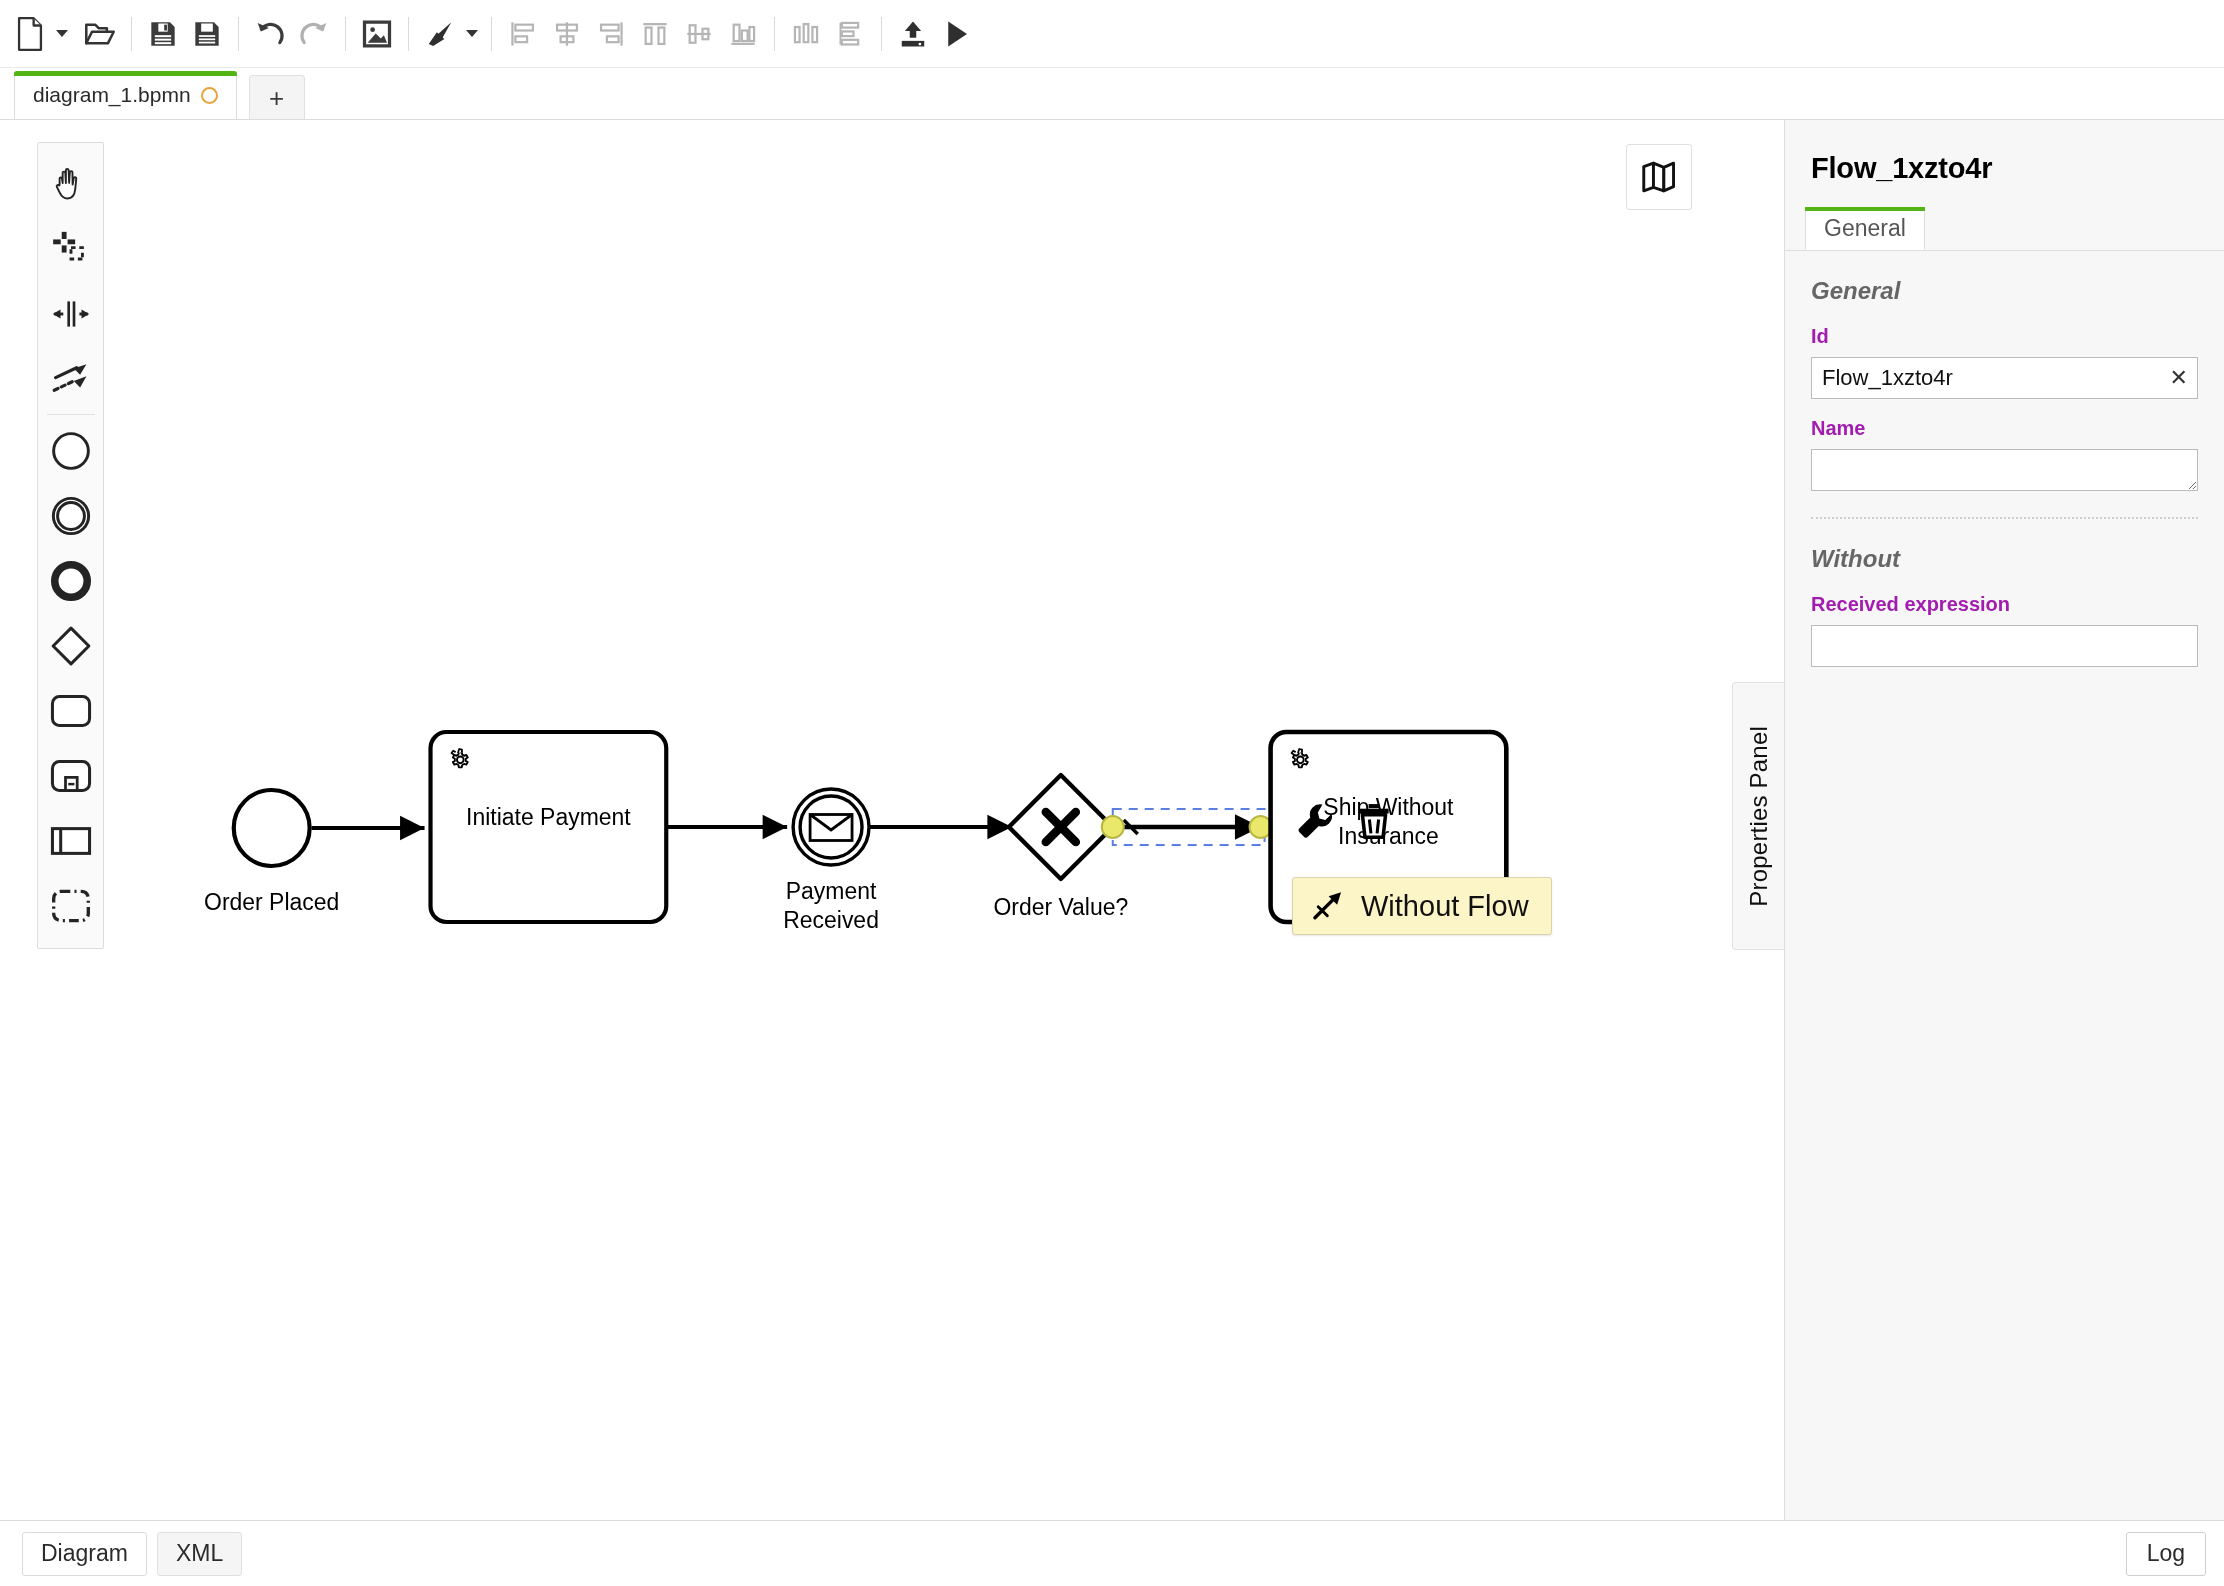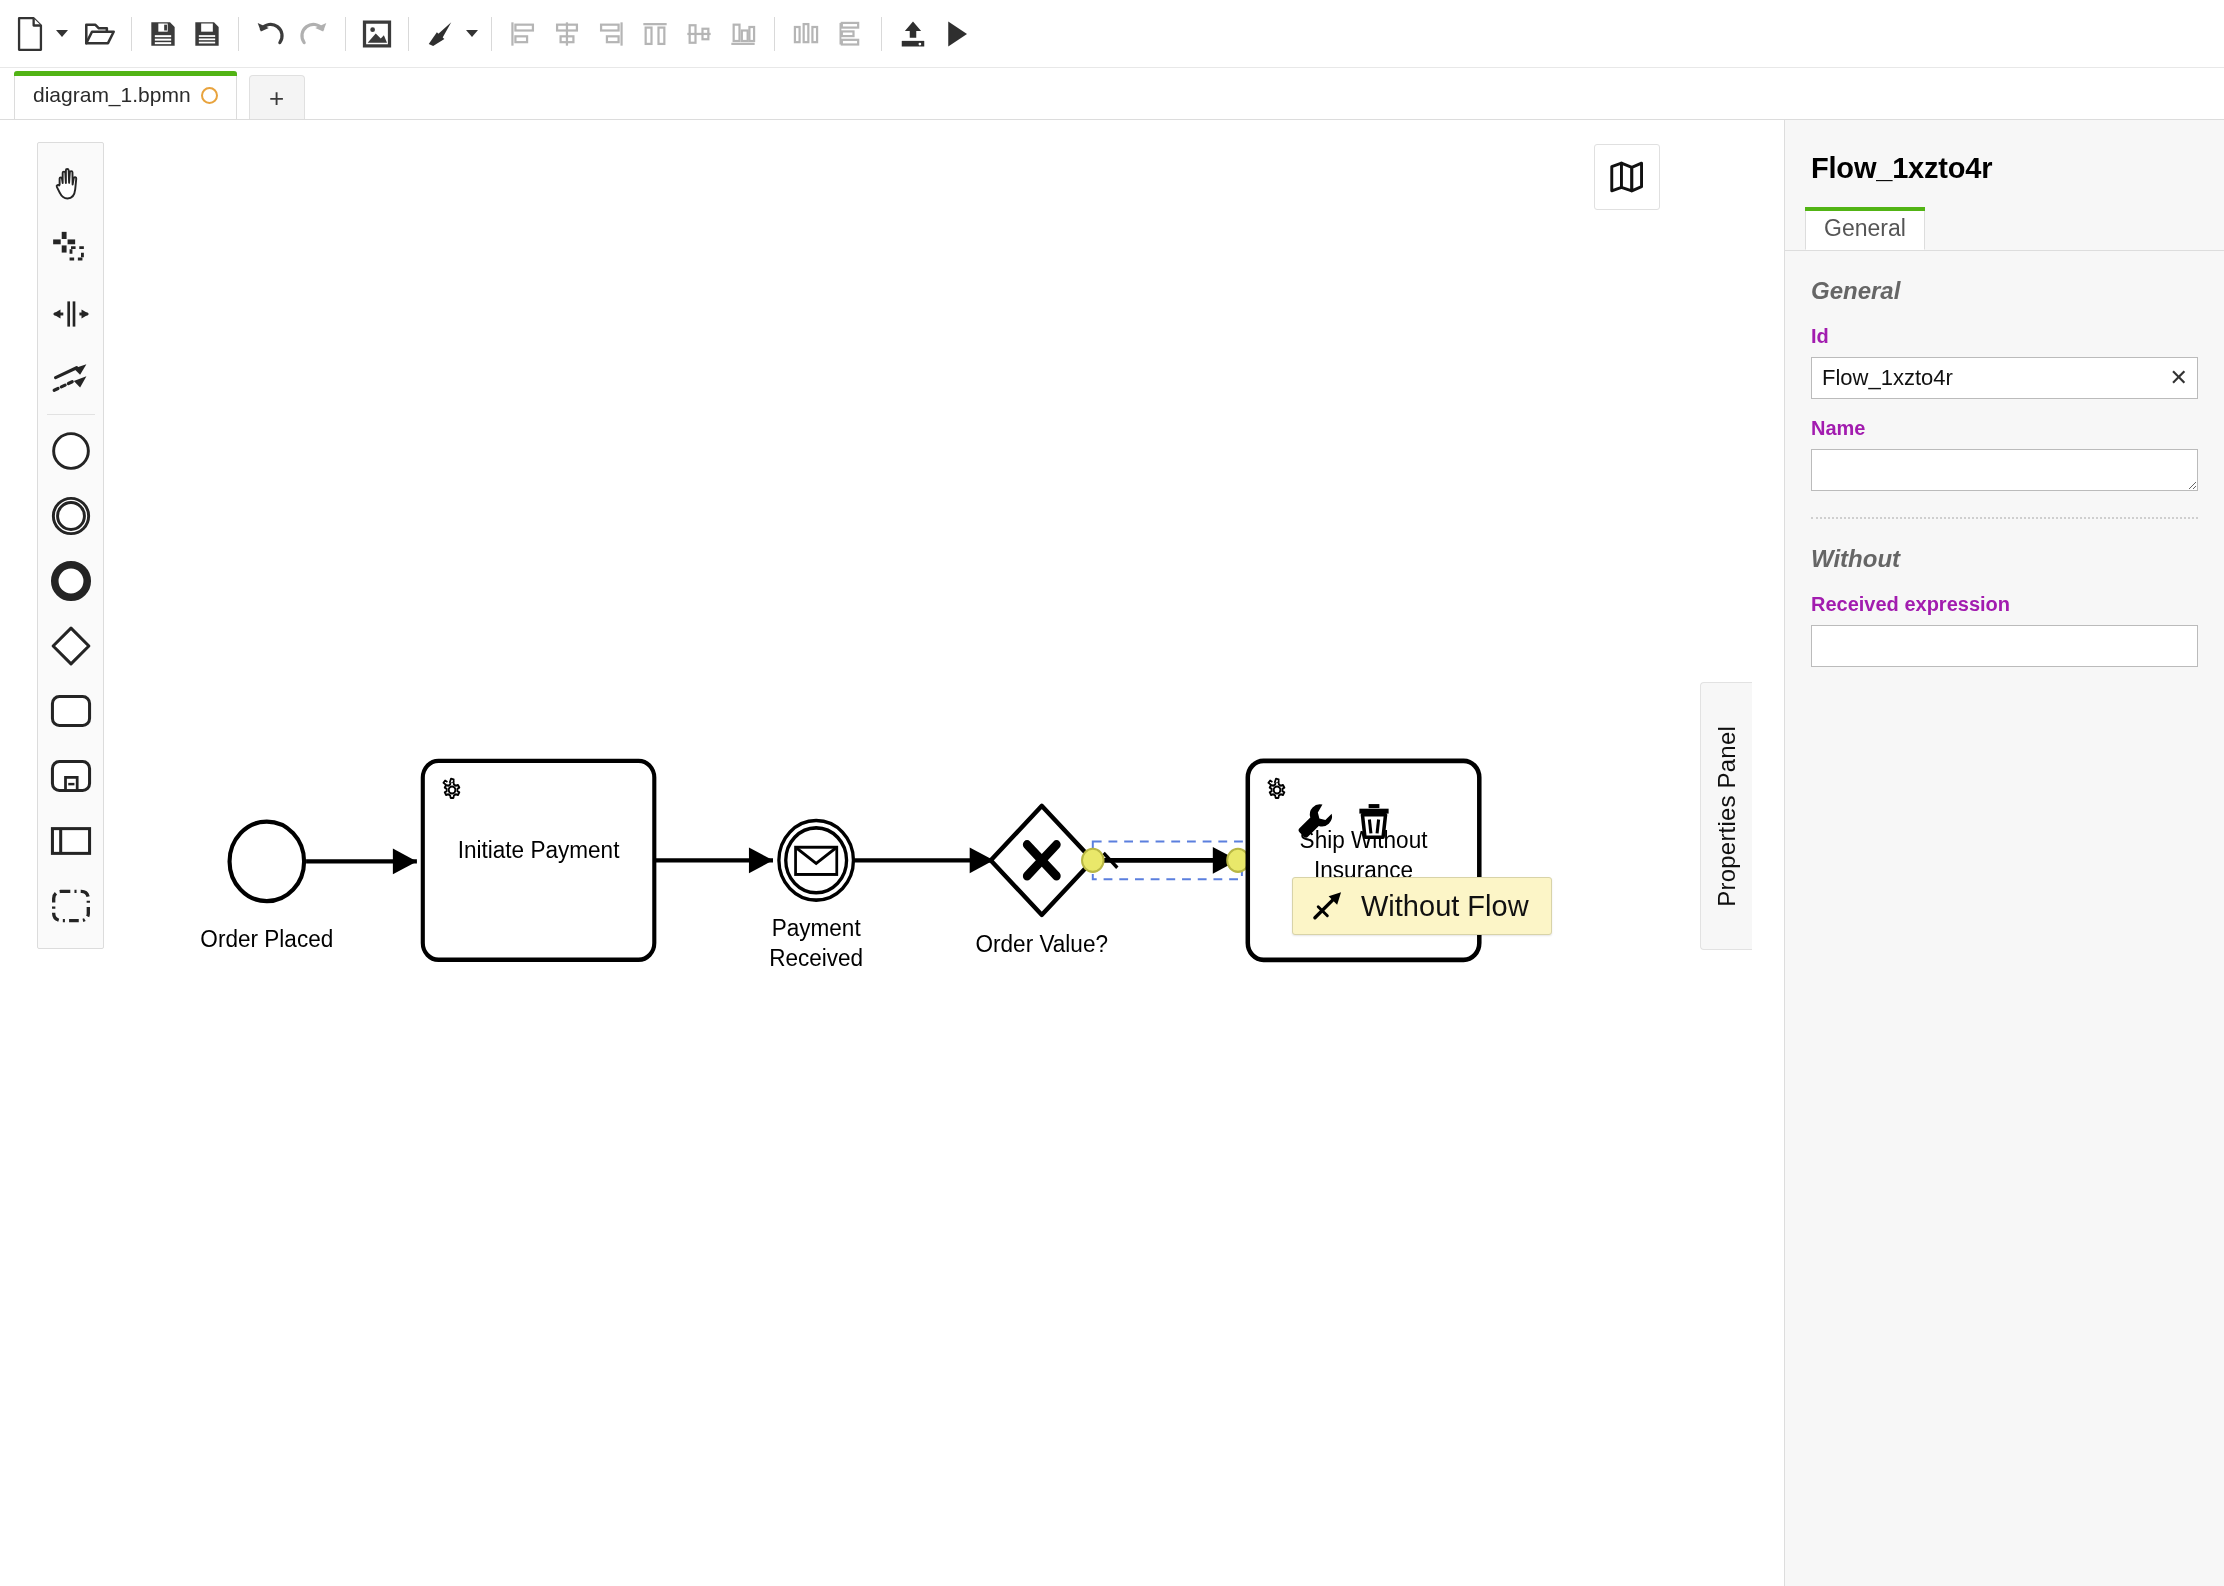--- a/index.html
+++ b/index.html
@@ -241,21 +241,20 @@
   }
   .props-panel {
     flex: 0 0 440px;
     width: 440px;
     background: #f7f7f7;
     border-left: 1px solid #dddddd;
     position: relative;
     z-index: 15;
     padding: 0;
     overflow: hidden;
-    margin-left: 32px;
   }
   .pp-title {
     font-size: 29px;
     font-weight: bold;
     color: #000;
     padding: 32px 26px 0 26px;
     letter-spacing: -0.2px;
   }
   .pp-tabs {
     display: flex;
@@ -805,14 +804,26 @@
 
       <div class="pp-section">
         <div class="pp-group-title">Without</div>
 
         <div class="pp-label">Received expression</div>
         <input class="pp-input-plain" type="text" value="" style="">
       </div>
     </div>
   </div>
 
+  <div class="statusbar">
+    <div class="sb-tab active">
+      <span>Diagram</span>
+    </div>
+    <div class="sb-tab">
+      <span>XML</span>
+    </div>
+    <div class="sb-spacer"></div>
+    <div class="log-btn">
+      <span>Log</span>
+    </div>
+  </div>
 
 </div>
 
 </body></html>

